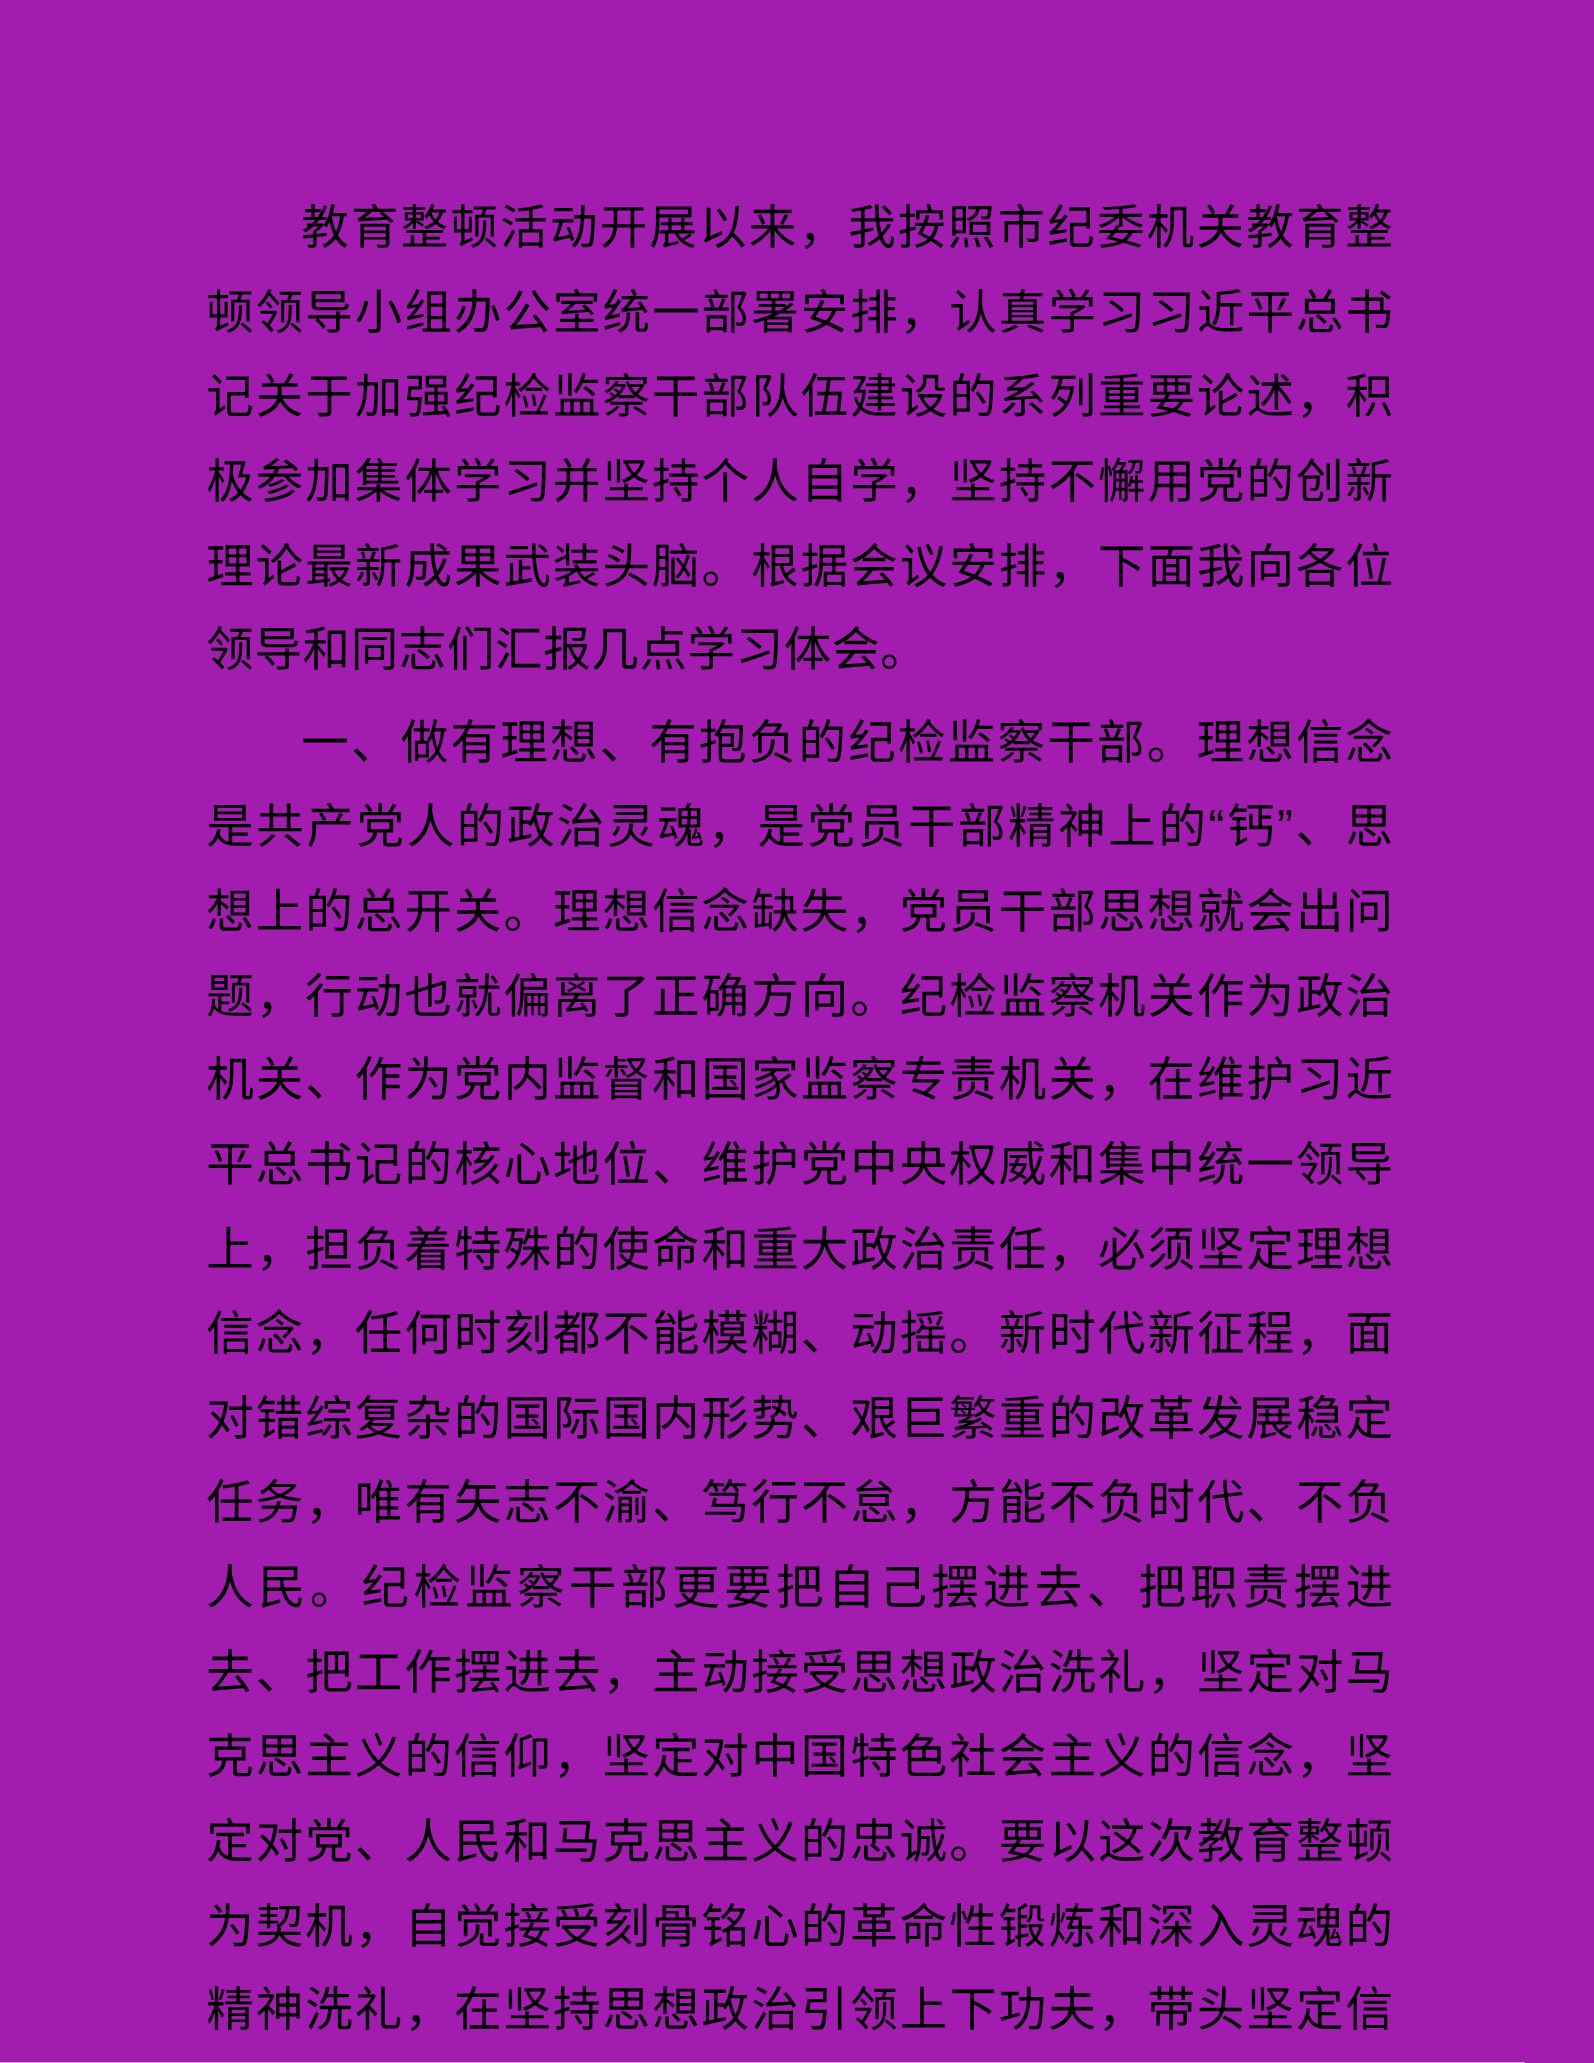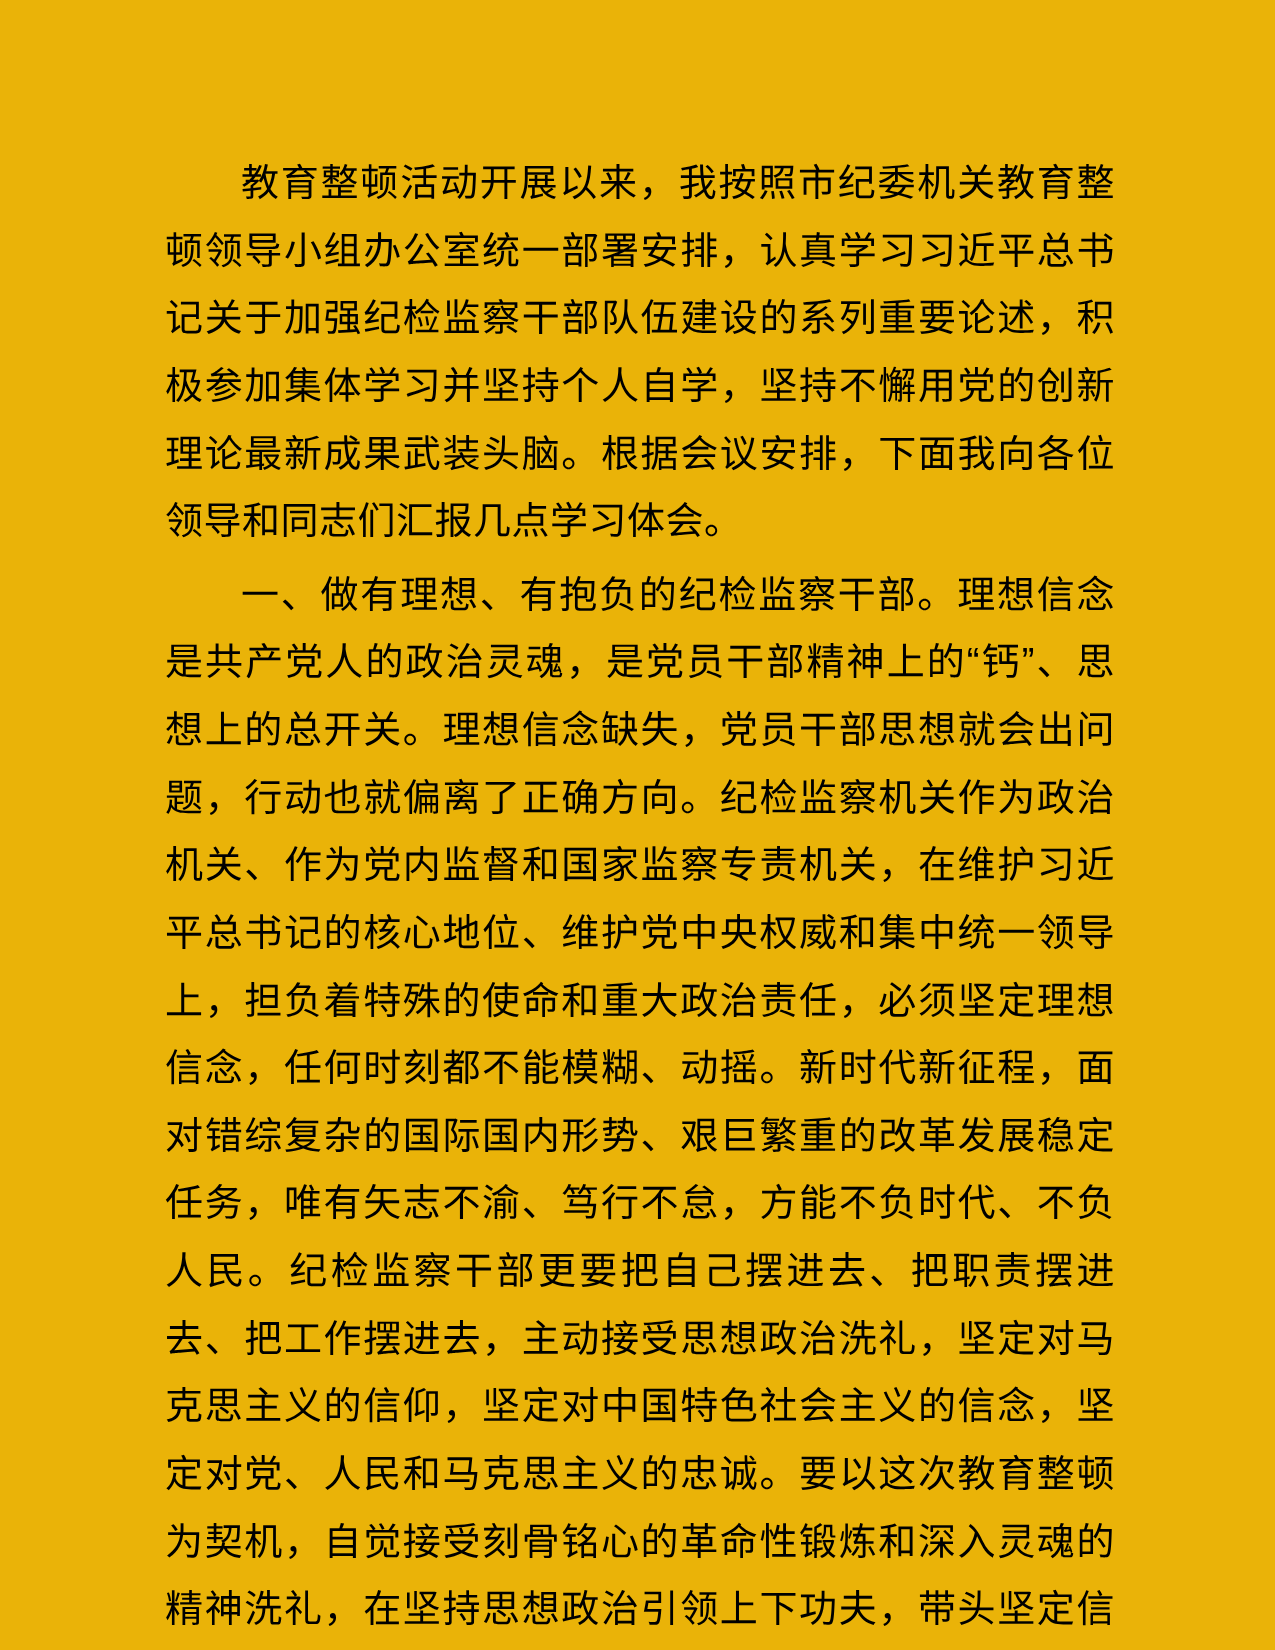--- a/index.html
+++ b/index.html
@@ -5,21 +5,21 @@
 <style>
   html, body {
     margin: 0;
     padding: 0;
     background: #ffffff;
   }
   .page {
     position: relative;
     width: 1275px;
     height: 1650px;
-    background: #eab308;
+    background: #a21caf;
     box-sizing: border-box;
     padding: 150px 160px 120px 165px;
     font-family: "Liberation Sans", "DejaVu Sans", sans-serif;
     overflow: hidden;
   }
   .doc-body {
     color: #000000;
     font-size: 38px;
     line-height: 1.78;
     text-align: justify;

